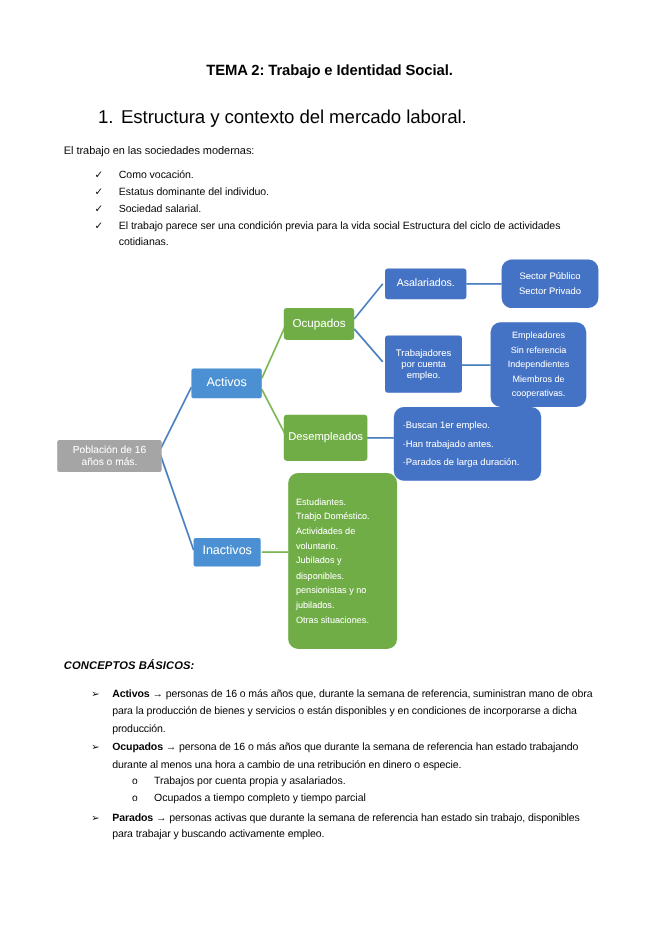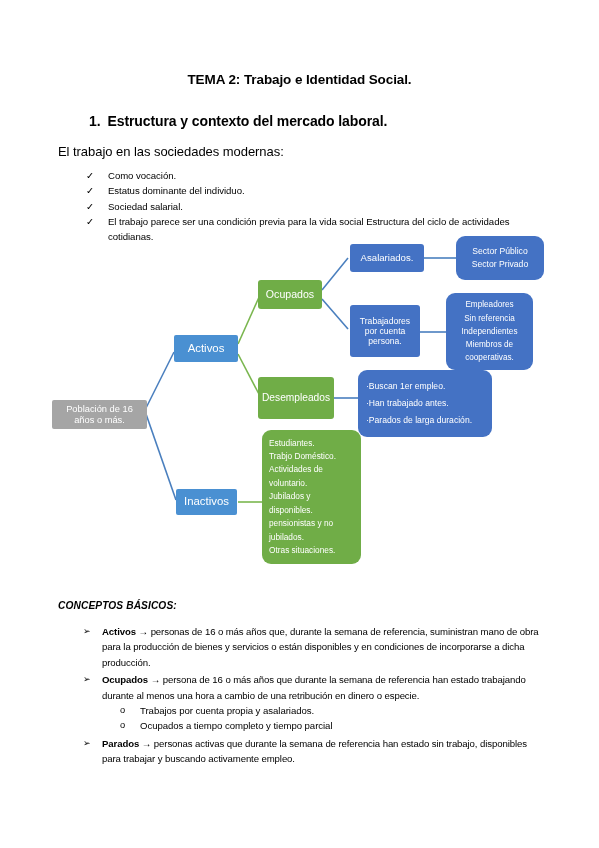--- a/index.html
+++ b/index.html
@@ -13,44 +13,44 @@
     font-family: "Liberation Sans", sans-serif;
     color: #000000;
     position: relative;
     overflow: hidden;
   }
   .page {
     position: relative;
     width: 599px;
     height: 848px;
     box-sizing: border-box;
-    padding: 16px 58px;
+    padding: 0 58px;
   }
 
   
   .doc-title {
     text-align: center;
     font-size: 13.5px;
     font-weight: bold;
     margin: 0;
     padding-top: 56px;
     letter-spacing: -0.1px;
   }
   .section-heading {
-    font-size: 14px;
-    font-weight: bold;
+    font-size: 17px;
+    font-weight: normal;
     margin: 0;
     padding-top: 26px;
     padding-left: 31px;
     letter-spacing: -0.1px;
   }
   .section-heading .num { margin-right: 7px; }
 
   .lead {
-    font-size: 13px;
+    font-size: 10px;
     margin: 0;
     padding-top: 15px;
     letter-spacing: -0.05px;
   }
 
   ul.check-list {
     list-style: none;
     margin: 0;
     padding: 9px 0 0 0;
   }
@@ -250,21 +250,21 @@
     <div class="node n-dblue" style="left:350px; top:12px; width:74px; height:28px; font-size:9.6px;">
       <div class="lines">
           <div>Asalariados.</div>
         </div>
     </div>
 
     <div class="node n-dblue" style="left:350px; top:73px; width:70px; height:52px; font-size:8.6px;">
       <div class="lines">
         <div>Trabajadores</div>
         <div>por cuenta</div>
-        <div>persona.</div>
+        <div>empleo.</div>
       </div>
     </div>
 
     <div class="node n-dblueround" style="left:456px; top:4px; width:88px; height:44px; font-size:8.6px; line-height:1.55;">
       <div class="lines">
         <div>Sector Público</div>
         <div>Sector Privado</div>
       </div>
     </div>
 
@@ -279,21 +279,21 @@
     </div>
 
     <div class="node n-dblueround left-align" style="left:358px; top:138px; width:134px; height:67px; font-size:8.6px; line-height:1.95; padding-left:8px;align-items:center;">
       <div class="lines">
         <div>·Buscan 1er empleo.</div>
         <div>·Han trabajado antes.</div>
         <div>·Parados de larga duración.</div>
       </div>
     </div>
 
-    <div class="node n-greenround left-align" style="left:262px; top:198px; width:99px; height:134px; font-size:8.3px; line-height:1.62; padding-left:7px;">
+    <div class="node n-greenround left-align" style="left:262px; top:198px; width:99px; height:160px; font-size:8.3px; line-height:1.62; padding-left:7px;">
       <div class="lines">
         <div>Estudiantes.</div>
         <div>Trabjo Doméstico.</div>
         <div>Actividades de</div>
         <div>voluntario.</div>
         <div>Jubilados y</div>
         <div>disponibles.</div>
         <div>pensionistas y no</div>
         <div>jubilados.</div>
         <div>Otras situaciones.</div>

